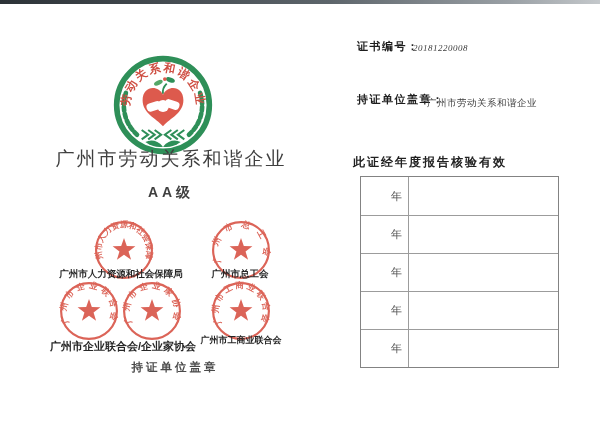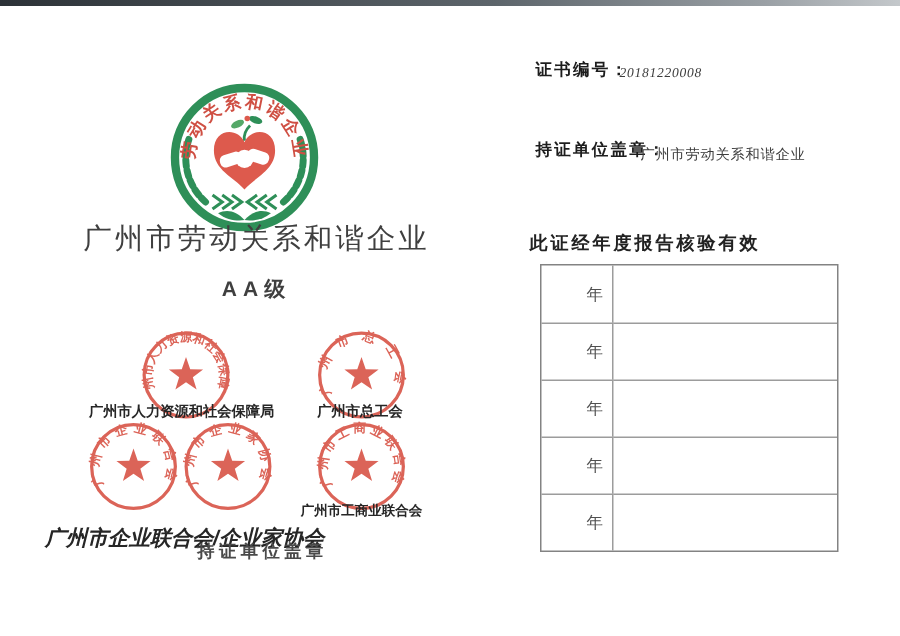--- a/index.html
+++ b/index.html
@@ -105,21 +105,21 @@
 
   <svg class="stamp" style="left:211px;top:281px;" viewBox="0 0 100 100">
     <defs>
         <path id="arc-s5" d="M 17,69 A 38,38 0 1 1 83,69"></path>
       </defs>
     <circle class="stamp-ring" cx="50" cy="50" r="46.5"></circle>
     <polygon class="stamp-star" points="50,30 54.7,43.5 69,43.8 57.6,52.5 61.8,66.2 50,58 38.2,66.2 42.4,52.5 31,43.8 45.3,43.5"></polygon>
     <text class="stamp-text" font-size="14" style="letter-spacing:4px;"><textPath href="#arc-s5" startOffset="50%" text-anchor="middle">广州市工商业联合会</textPath></text>
   </svg>
 
-  <div class="abs center seal-label" style="left:28px;top:350px;width:190px;font-size:14px;font-style:italic;">广州市企业联合会/企业家协会</div>
+  <div class="abs center seal-label" style="left:28px;top:339px;width:190px;font-size:11px;">广州市企业联合会/企业家协会</div>
   <div class="abs center seal-label" style="left:196px;top:334px;width:90px;font-size:9px;">广州市工商业联合会</div>
 
   <div class="abs center date" style="left:100px;top:360px;width:150px;">持证单位盖章</div>
 
   <div class="abs r-label" style="left:357px;top:39px;">证书编号：</div>
   <div class="abs r-value" style="left:413px;top:43px;font-size:9px;font-style:italic;">20181220008</div>
 
   <div class="abs r-label" style="left:357px;top:92px;text-align:center;">持证单位盖章：</div>
   <div class="abs r-value" style="left:427px;top:97px;">广州市劳动关系和谐企业</div>
 

